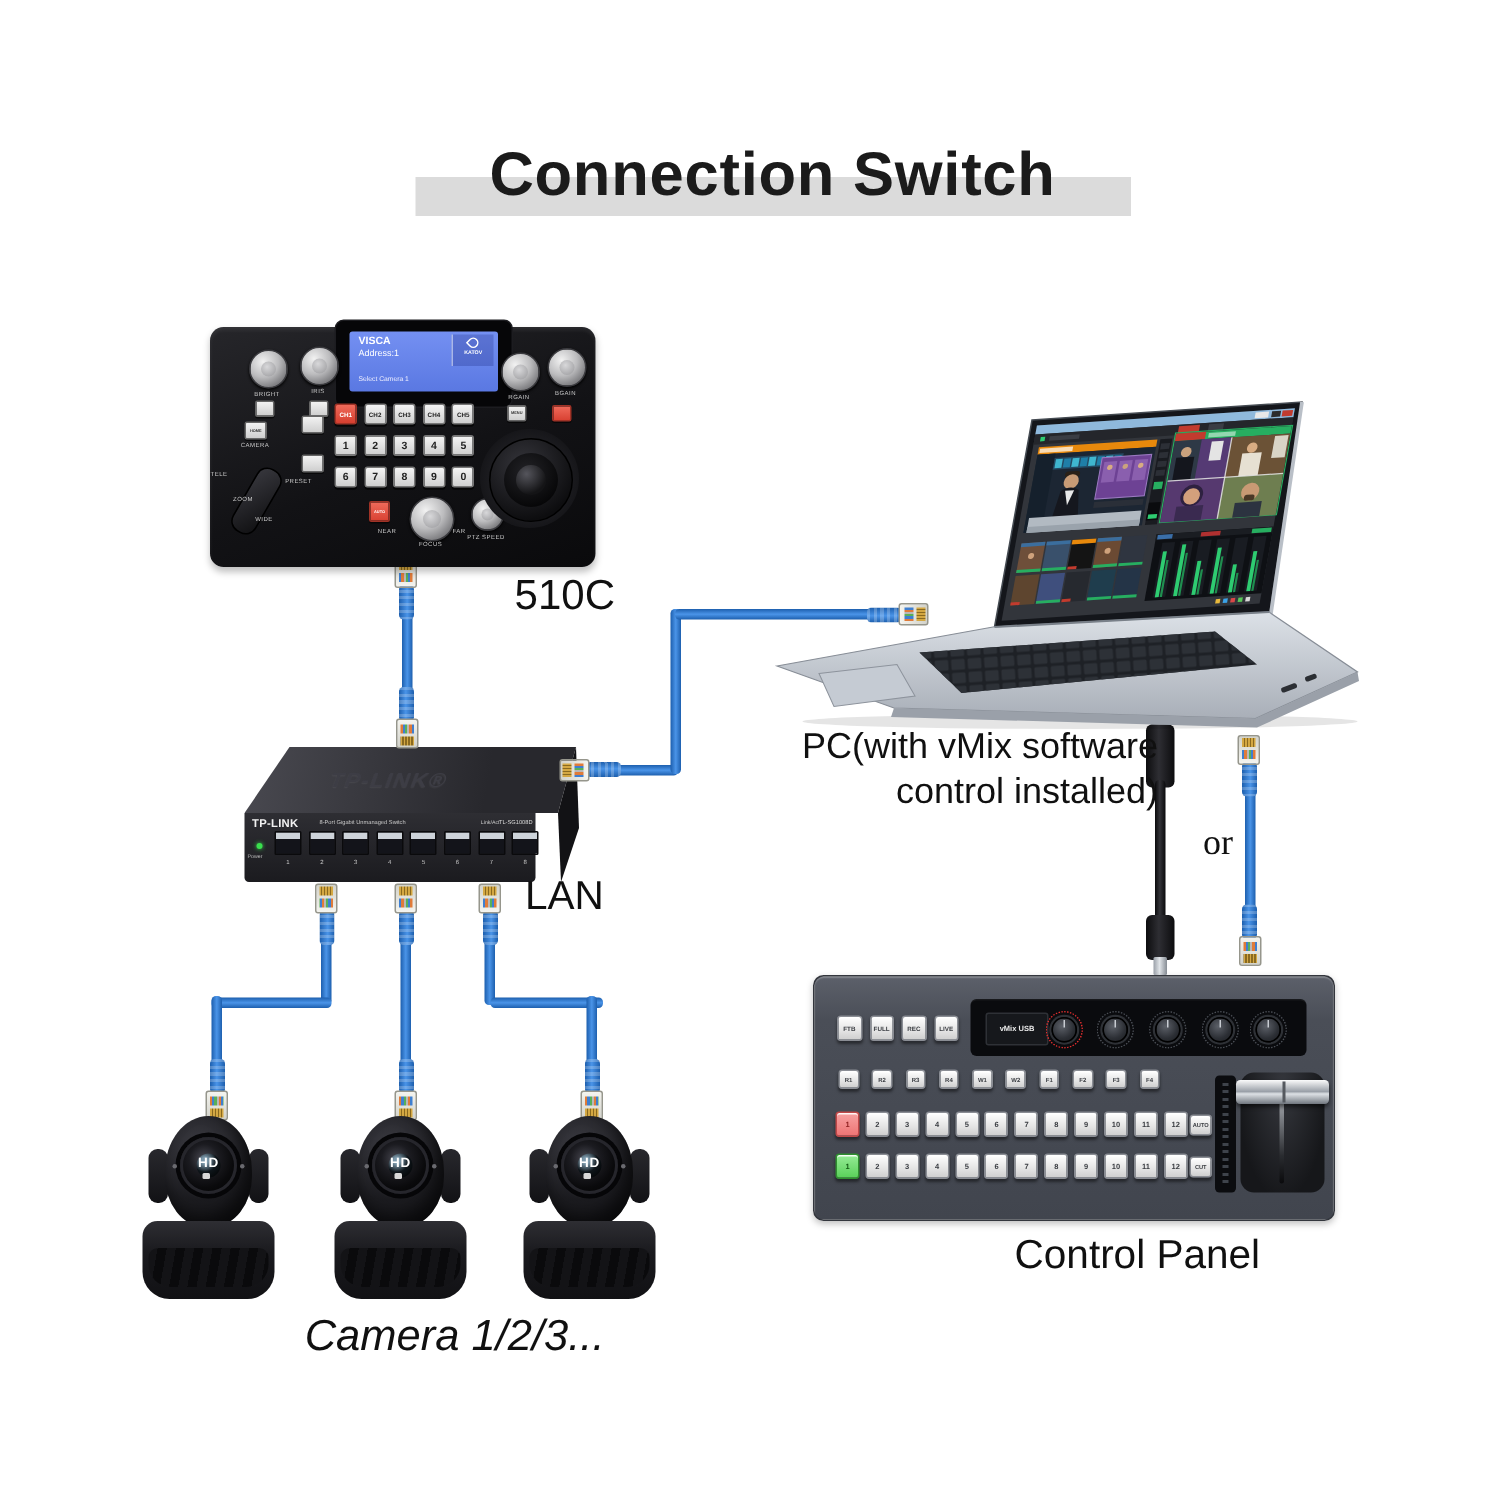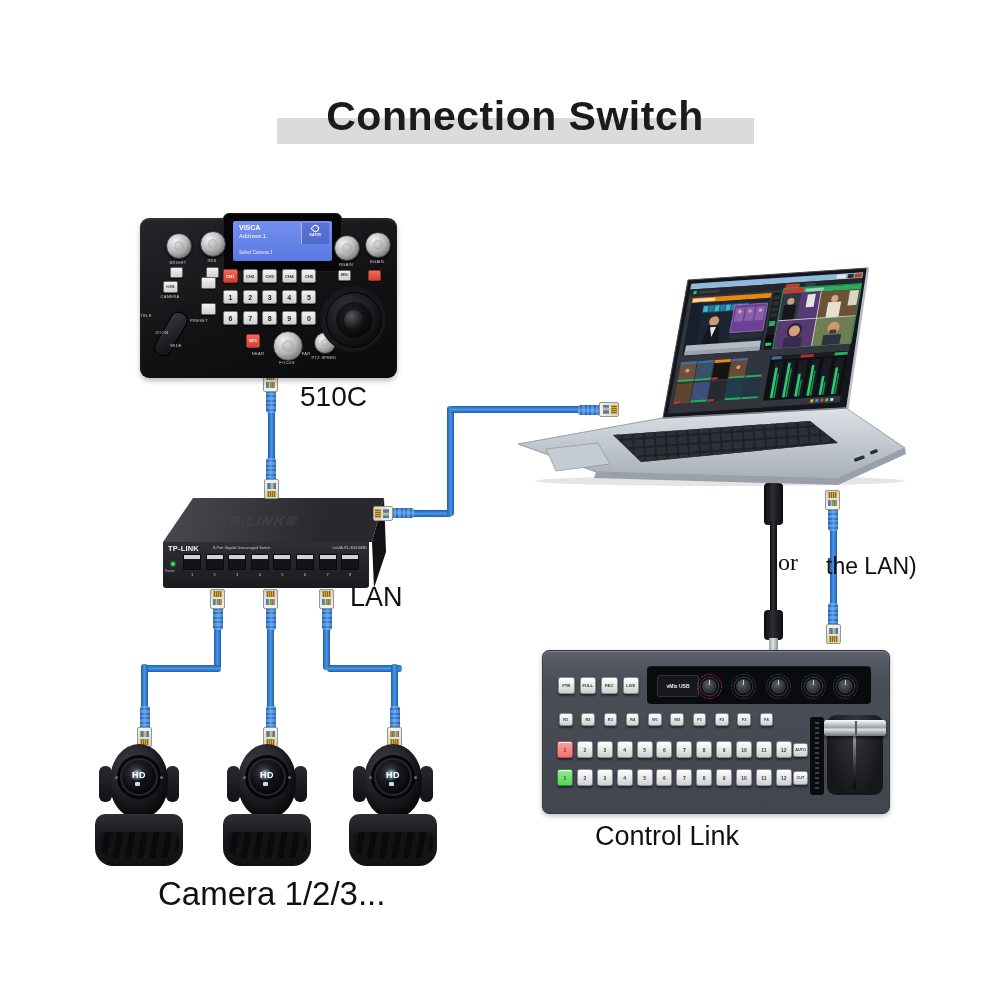--- a/index.html
+++ b/index.html
@@ -5,28 +5,28 @@
   html,body{margin:0;padding:0;background:#fff;}
   .canvas{position:relative;width:1000px;height:1000px;background:#fff;overflow:hidden;
           font-family:"Liberation Sans",sans-serif;color:#111;}
 
   
   .title-bar{position:absolute;left:277px;top:118px;width:477px;height:26px;background:#dbdbdb;z-index:1;}
   .title{position:absolute;left:235px;top:93px;width:560px;margin:0;text-align:center;
          font-size:41px;font-weight:700;color:#1b1b1b;letter-spacing:.5px;z-index:2;}
 
   
-  .caption{position:absolute;z-index:6;text-align:left;color:#101010;}
+  .caption{position:absolute;z-index:6;text-align:right;color:#101010;}
   .cap-510c{left:300px;top:381px;width:110px;font-size:28px;}
   .cap-pc{left:468px;top:483px;width:304px;font-size:24px;line-height:30px;}
   .cap-or{left:778px;top:549px;width:44px;font-size:24px;font-family:Liberation Serif, serif;}
   .cap-connect{left:826px;top:550px;width:174px;font-size:23px;line-height:33px;}
   .cap-lan{left:350px;top:582px;width:110px;font-size:27px;text-align:left;}
   .cap-cp{left:595px;top:821px;width:245px;font-size:27px;}
-  .cap-cam{left:158px;top:875px;width:245px;font-size:33px;}
+  .cap-cam{left:158px;top:875px;width:245px;font-size:29px;font-style:italic;}
 
   
   .cable-v{position:absolute;width:7px;background:linear-gradient(90deg,#1d5fae,#4a94e8 50%,#1d5fae);border-radius:3px;z-index:1;}
   .cable-h{position:absolute;height:7px;background:linear-gradient(180deg,#1d5fae,#4a94e8 50%,#1d5fae);border-radius:3px;z-index:1;}
   .rj45{position:absolute;width:16px;height:42px;z-index:1;}
   .rj45.zhi{z-index:3;}
   .rj45 .boot{position:absolute;left:3px;top:0;width:10px;height:23px;border-radius:3px;
     background:repeating-linear-gradient(180deg,rgba(255,255,255,.22) 0 2px,rgba(0,0,0,0) 2px 4.5px),
                linear-gradient(90deg,#1d5fae,#4a94e8 45%,#1d5fae);}
   .rj45 .clip{position:absolute;left:.5px;top:21px;width:15px;height:20px;border:.5px solid #96968c;border-radius:2px;
@@ -88,21 +88,21 @@
     background:radial-gradient(circle at 35% 30%,#55555c,#141416 70%);}
 
   
   .switch{position:absolute;left:160px;top:496px;width:226px;height:96px;z-index:2;}
   .sw-top{position:absolute;inset:0;clip-path:polygon(33px 2px,224px 2px,212px 46px,3px 46px);
     background:linear-gradient(100deg,#4a4a51,#28282d 70%);}
   .sw-emboss{position:absolute;left:60px;top:16px;font-size:15px;font-weight:700;color:#3d3d45;
     letter-spacing:1px;transform:skewX(-20deg) scaleY(.9);text-shadow:0 1px 1px rgba(255,255,255,.07);}
   .sw-right{position:absolute;inset:0;clip-path:polygon(212px 46px,224px 2px,226px 56px,214px 92px);background:#121215;}
   .sw-front{position:absolute;left:3px;top:46px;width:194px;height:46px;border-radius:0 0 3px 3px;
-    background:linear-gradient(180deg,#2e2e33,#1b1b1f);padding-left:12px;}
+    background:linear-gradient(180deg,#2e2e33,#1b1b1f);}
   .sw-brand{position:absolute;left:5px;top:2px;font-size:7.5px;font-weight:700;color:#f2f2f2;letter-spacing:.2px;}
   .sw-desc{position:absolute;left:50px;top:4px;font-size:3.8px;color:#c8c8c8;}
   .sw-linkact{position:absolute;right:24px;top:4px;font-size:3.5px;color:#c8c8c8;}
   .sw-model{position:absolute;right:2px;top:3.5px;font-size:3.8px;color:#d8d8d8;}
   .sw-led{position:absolute;left:8px;top:20px;width:4px;height:4px;border-radius:50%;background:#3ae04e;box-shadow:0 0 3px #3ae04e;}
   .sw-power{position:absolute;left:2px;top:27px;font-size:3.5px;color:#bbb;}
   .sw-ports{position:absolute;left:20px;top:12px;display:flex;gap:4.6px;}
   .port{width:18px;font-size:4px;color:#c8c8c8;text-align:center;}
   .port::before{content:'';display:block;width:18px;height:16px;box-sizing:border-box;border:1.6px solid #0a0a0c;
     background:linear-gradient(180deg,#cdd3d9 0 31%,#13141a 31%);border-radius:1px;margin-bottom:1.5px;}
@@ -489,23 +489,26 @@
     </g>
     <path d="M8,186 L152,160 L336,150 L395,190 L327,221 L86,214 Z" fill="url(#dg)" stroke="#878d96" stroke-width="0.8"></path>
     <path d="M86,214 L327,221 L395,190 L396,196 L328,227 L84,220 Z" fill="#9aa0a9"></path>
     <path d="M103,177 L300,163 L328,185 L131,204 Z" fill="#1e2126"></path>
     <path d="M103,177 L300,163 L328,185 L131,204 Z" fill="url(#kp)" opacity="0.95"></path>
     <path d="M36,191 L88,185 L100,206 L46,213 Z" fill="#c5cbd3" stroke="#8d939c" stroke-width="0.7"></path>
     <path d="M153,160 L336,150" stroke="#798089" stroke-width="1.5"></path>
     <rect x="344" y="199" width="11" height="3.5" rx="1.5" fill="#2c2f34" transform="rotate(-20 349 201)"></rect>
     <rect x="360" y="192" width="8" height="3.5" rx="1.5" fill="#2c2f34" transform="rotate(-20 364 194)"></rect>
   </svg>
+  <div class="caption cap-pc">
+    <div>PC(with vMix software</div>
+    <div>control installed)</div>
+  </div>
   <div class="caption cap-or">or</div>
   <div class="caption cap-connect">
-    <div>the LAN)</div>
   </div>
 
   <div class="control-panel">
     <div class="cp-row row-top">
         <span class="cp-key">FTB</span>
         <span class="cp-key">FULL</span>
         <span class="cp-key">REC</span>
         <span class="cp-key">LIVE</span>
       </div>
     <div class="cp-display">
@@ -557,21 +560,21 @@
         <span class="cp-key">12</span>
       </div>
     <div class="cp-key cp-single cp-auto">AUTO</div>
     <div class="cp-key cp-single cp-cut">CUT</div>
     <div class="led-strip"></div>
     <div class="fader">
       <div class="fader-slot"></div>
       <div class="fader-handle"></div>
     </div>
   </div>
-  <div class="caption cap-cp">Control Link</div>
+  <div class="caption cap-cp">Control Panel</div>
 
   <div class="camera" style="left:93px;">
     <div class="cam-ear l"></div>
       <div class="cam-ear r"></div>
     <div class="cam-head"></div>
     <div class="cam-lens"></div>
     <div class="cam-base"></div>
     <div class="cam-dot l"></div>
       <div class="cam-dot r"></div>
     <div class="cam-hd">HD</div>

